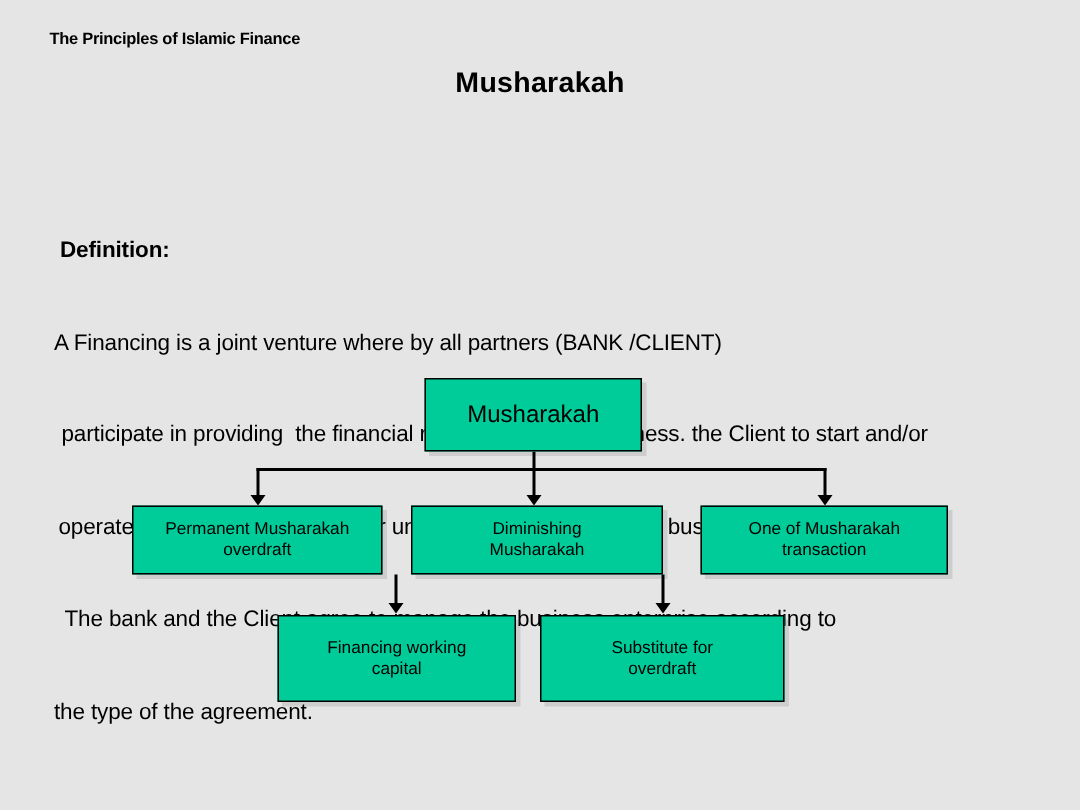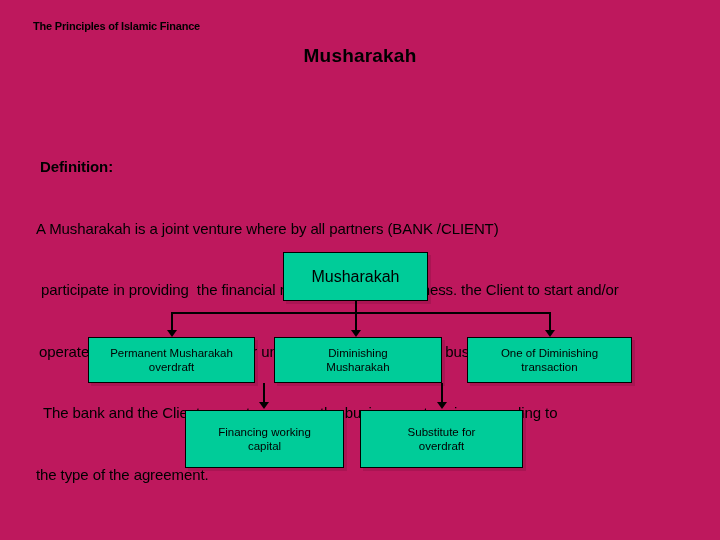--- a/index.html
+++ b/index.html
@@ -11,21 +11,21 @@
     height: 540px;
     background: #ffffff;
     font-family: "Liberation Sans", sans-serif;
     color: #000000;
     overflow: hidden;
   }
   #slide {
     position: relative;
     width: 720px;
     height: 540px;
-    background: #be185d;
+    background: #e5e5e5;
   }
 
   
   .header-label {
     position: absolute;
     left: 33px;
     top: 20px;
     font-size: 11px;
     font-weight: bold;
     letter-spacing: -0.2px;
@@ -168,21 +168,21 @@
 <body>
 
 <div id="slide">
 
   <div class="header-label">The Principles of Islamic Finance</div>
 
   <div class="slide-title">Musharakah</div>
 
   <div class="body-text">
     <span class="ln ln-indent1">Definition:</span>
-    <span class="ln">A Musharakah is a joint venture where by all partners (BANK /CLIENT)</span>
+    <span class="ln">A Financing is a joint venture where by all partners (BANK /CLIENT)</span>
     <span class="ln ln-indent2">participate in providing  the financial resources for the business. the Client to start and/or</span>
     <span class="ln ln-indent4">operate a business or industry, or undertake any other type of business venture.</span>
     <span class="ln ln-indent3">The bank and the Client agree to manage the business enterprise according to</span>
     <span class="ln">the type of the agreement.</span>
   </div>
 
   <div id="diagram">
 
     <div class="conn v stem-root"></div>
     <div class="conn h bus-l2"></div>
@@ -206,21 +206,21 @@
       <span class="node-label">Permanent Musharakah
 overdraft</span>
     </div>
 
     <div class="node node-l2b">
       <span class="node-label">Diminishing
 Musharakah</span>
     </div>
 
     <div class="node node-l2c">
-      <span class="node-label">One of Diminishing
+      <span class="node-label">One of Musharakah
 transaction</span>
     </div>
 
     <div class="node node-l3b">
       <span class="node-label">Substitute for
 overdraft</span>
     </div>
 
     <div class="node node-l3a">
       <span class="node-label">Financing working

